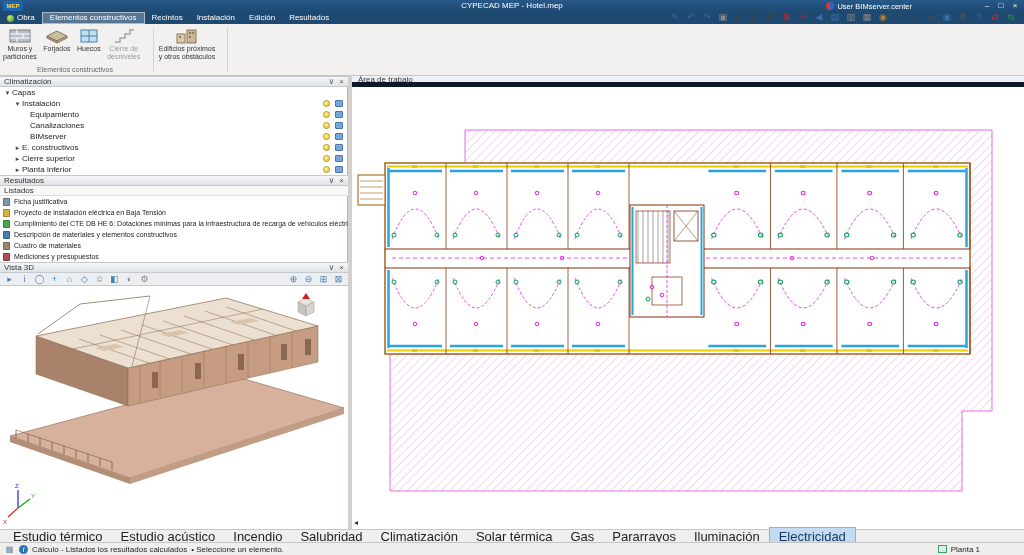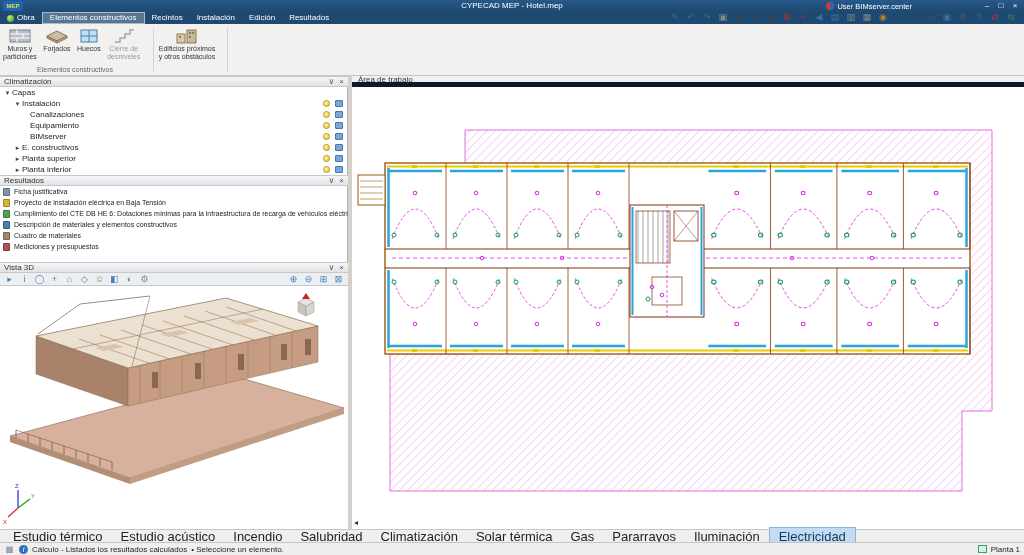--- a/index.html
+++ b/index.html
@@ -63,21 +63,21 @@
 
   
   #bottomtabs { position:absolute; bottom:13px; left:0; width:1024px; height:13px; background:#f0efed; border-top:1px solid #c8c6c4;
     display:flex; align-items:center; padding-left:4px; }
   .btab { font-size:13px; color:#222; padding:1px 9px; white-space:nowrap; }
   .btab.active { background:#c3dcf3; border:1px solid #8ab4d8; color:#103a5e; }
   #statusbar { position:absolute; bottom:0; left:0; width:1024px; height:13px; background:#f0efed; border-top:1px solid #c8c6c4;
     display:flex; align-items:center; font-size:8px; color:#222; padding:0 4px; gap:4px; }
   .st-ic { width:11px; height:9px; font-size:8px; line-height:9px; text-align:center; color:#5a7a9a; }
   .st-info { width:9px; height:9px; border-radius:50%; background:#2e74b5; color:#fff; font-size:7px; line-height:9px; text-align:center; font-style:italic; }
-  #plant-box { margin-left:auto; display:flex; align-items:center; gap:4px; }
+  #plant-box { margin-left:auto; margin-right:40px; display:flex; align-items:center; gap:4px; }
   .plant-ic { width:9px; height:8px; background:#d9efe2; border:1px solid #3aa06a; }
 </style>
 </head>
 <body>
 
 <div id="titlebar">
   <div id="app-logo">MEP</div>
   <div id="title-text">CYPECAD MEP - Hotel.mep</div>
   <div id="user-box">
     <span id="user-avatar"></span>
@@ -217,62 +217,63 @@
       <span class="exp">▾</span>
       <span>Capas</span>
     </div>
     <div class="trow" style="padding-left:13px;">
       <span class="exp">▾</span>
       <span>Instalación</span>
       <span class="bulb"></span>
       <span class="layer-ic"></span>
     </div>
     <div class="trow" style="padding-left:30px;">
+      <span>Equipamiento</span>
+      <span class="bulb"></span>
+      <span class="layer-ic"></span>
+    </div>
+    <div class="trow" style="padding-left:30px;">
       <span>Canalizaciones</span>
-      <span class="bulb"></span>
-      <span class="layer-ic"></span>
-    </div>
-    <div class="trow" style="padding-left:30px;">
-      <span>Equipamiento</span>
       <span class="bulb"></span>
       <span class="layer-ic"></span>
     </div>
     <div class="trow" style="padding-left:30px;">
       <span>BIMserver</span>
       <span class="bulb"></span>
       <span class="layer-ic"></span>
     </div>
     <div class="trow" style="padding-left:13px;">
       <span class="exp">▸</span>
       <span>E. constructivos</span>
       <span class="bulb"></span>
       <span class="layer-ic"></span>
     </div>
     <div class="trow" style="padding-left:13px;">
       <span class="exp">▸</span>
-      <span>Planta superior</span>
+      <span>Cierre superior</span>
       <span class="bulb"></span>
       <span class="layer-ic"></span>
     </div>
     <div class="trow" style="padding-left:13px;">
       <span class="exp">▸</span>
       <span>Planta inferior</span>
       <span class="bulb"></span>
       <span class="layer-ic"></span>
     </div>
   </div>
 
   <div class="sec-header" style="top:99px;">
     <span>Resultados</span>
     <span class="hicons">
       <span>∨</span>
       <span>×</span>
     </span>
   </div>
   <div class="abs" style="top:110px; left:0; width:348px;">
+    <div id="listados-row">Listados</div>
     <div class="litem">
       <span class="lic" style="background: rgb(125, 151, 173);"></span>
       <span>Ficha justificativa</span>
     </div>
     <div class="litem">
       <span class="lic" style="background: rgb(216, 178, 58);"></span>
       <span>Proyecto de instalación eléctrica en Baja Tensión</span>
     </div>
     <div class="litem">
       <span class="lic" style="background: rgb(74, 166, 74);"></span>

